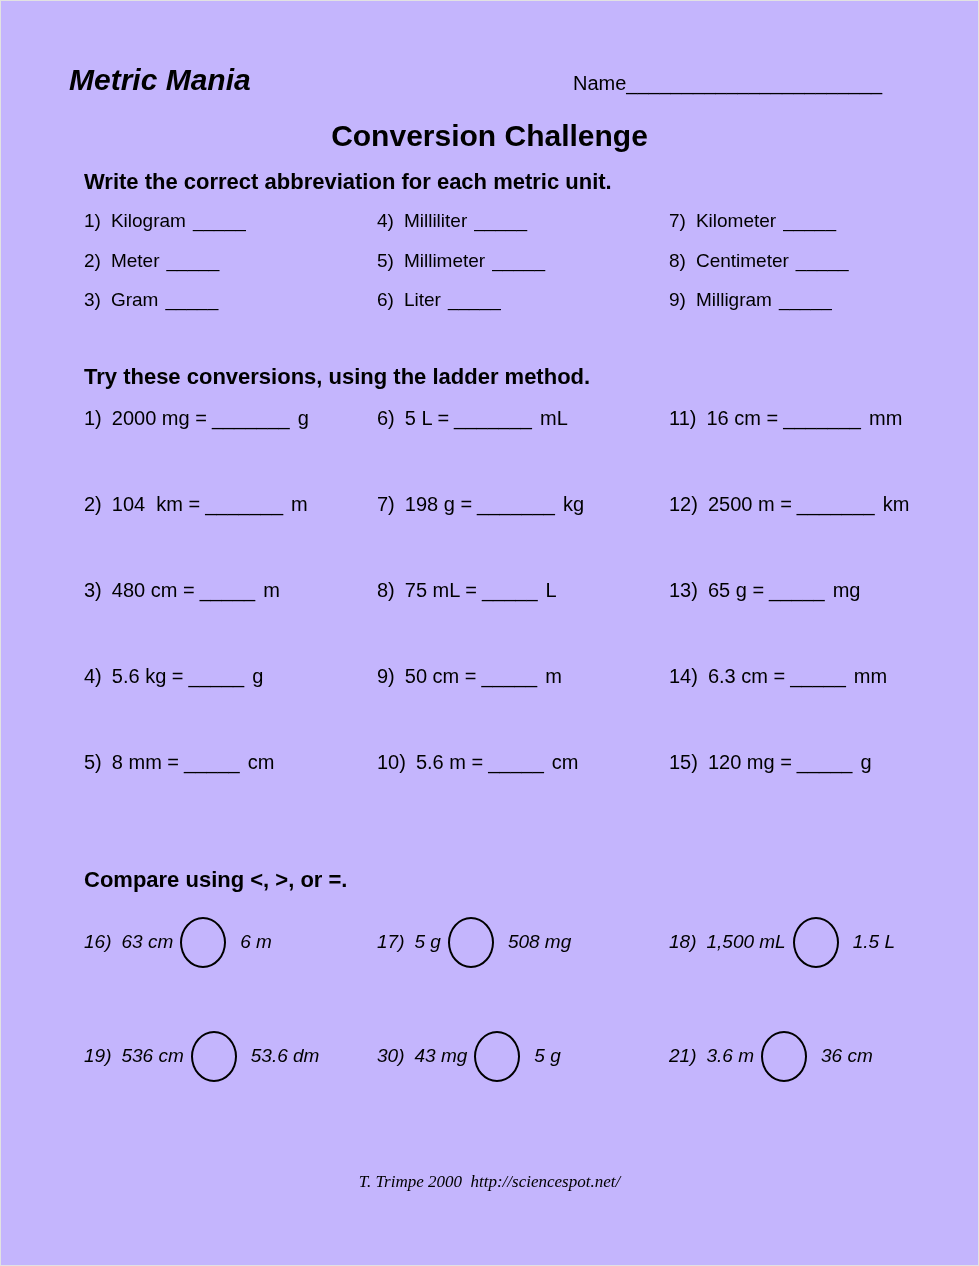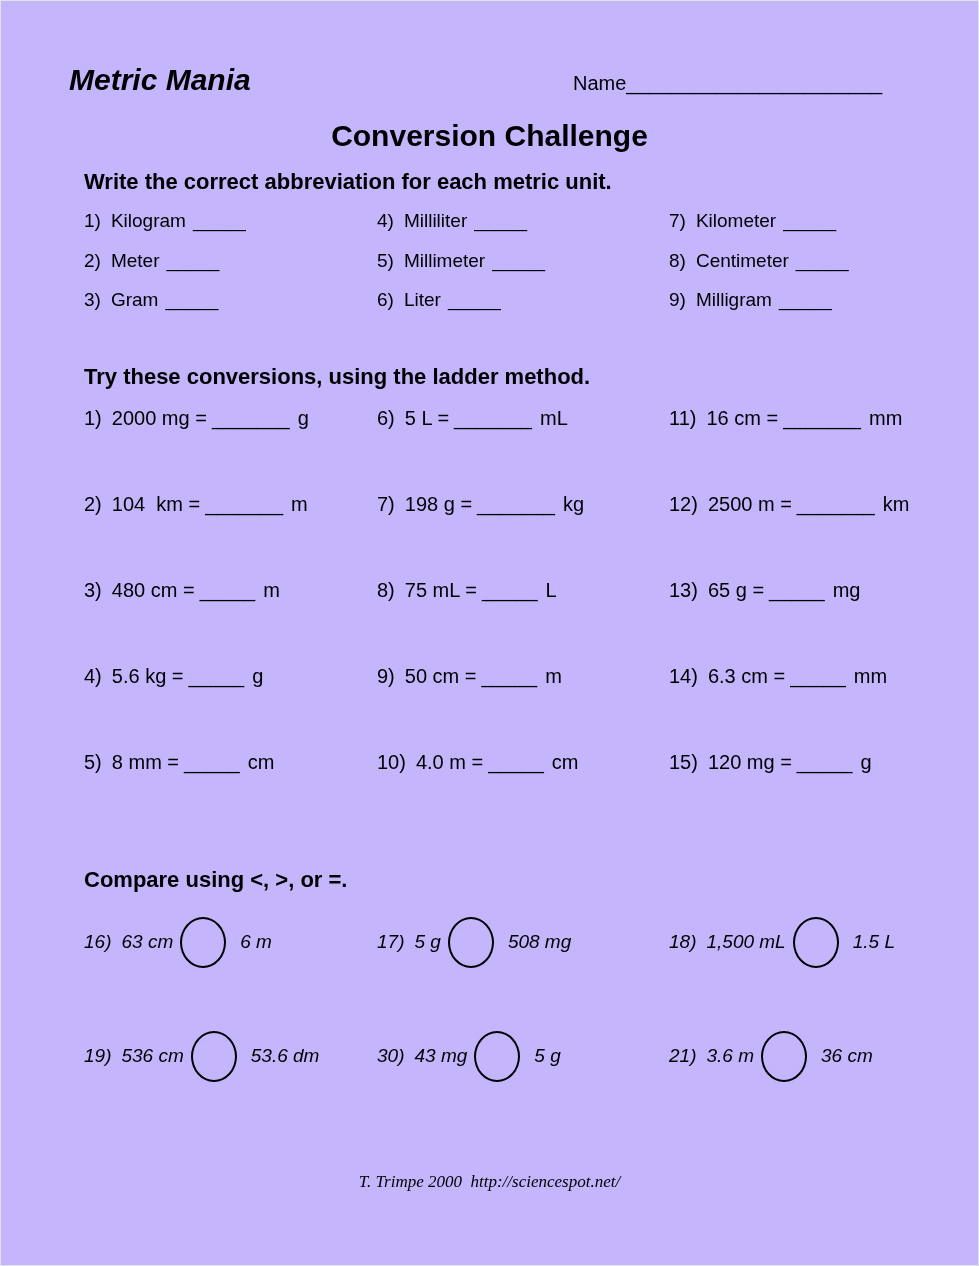--- a/index.html
+++ b/index.html
@@ -105,21 +105,21 @@
   <div class="grid conv-grid">
     <div class="item"><span class="num">1)</span><span>2000 mg =</span><span class="conv-blank">_______</span><span>g</span></div>
     <div class="item"><span class="num">2)</span><span>104  km =</span><span class="conv-blank">_______</span><span>m</span></div>
     <div class="item"><span class="num">3)</span><span>480 cm =</span><span class="conv-blank">_____</span><span>m</span></div>
     <div class="item"><span class="num">4)</span><span>5.6 kg =</span><span class="conv-blank">_____</span><span>g</span></div>
     <div class="item"><span class="num">5)</span><span>8 mm =</span><span class="conv-blank">_____</span><span>cm</span></div>
     <div class="item"><span class="num">6)</span><span>5 L =</span><span class="conv-blank">_______</span><span>mL</span></div>
     <div class="item"><span class="num">7)</span><span>198 g =</span><span class="conv-blank">_______</span><span>kg</span></div>
     <div class="item"><span class="num">8)</span><span>75 mL =</span><span class="conv-blank">_____</span><span>L</span></div>
     <div class="item"><span class="num">9)</span><span>50 cm =</span><span class="conv-blank">_____</span><span>m</span></div>
-    <div class="item"><span class="num">10)</span><span>4.0 m =</span><span class="conv-blank">_____</span><span>cm</span></div>
+    <div class="item"><span class="num">10)</span><span>5.6 m =</span><span class="conv-blank">_____</span><span>cm</span></div>
     <div class="item"><span class="num">11)</span><span>16 cm =</span><span class="conv-blank">_______</span><span>mm</span></div>
     <div class="item"><span class="num">12)</span><span>2500 m =</span><span class="conv-blank">_______</span><span>km</span></div>
     <div class="item"><span class="num">13)</span><span>65 g =</span><span class="conv-blank">_____</span><span>mg</span></div>
     <div class="item"><span class="num">14)</span><span>6.3 cm =</span><span class="conv-blank">_____</span><span>mm</span></div>
     <div class="item"><span class="num">15)</span><span>120 mg =</span><span class="conv-blank">_____</span><span>g</span></div>
   </div>
 
   <div class="sec-heading h-comp">Compare using &lt;, &gt;, or =.</div>
   <div class="grid comp-grid">
     <div class="comp-item"><span class="num">16)</span><span>63 cm</span><span class="circle"></span><span>6 m</span></div>

